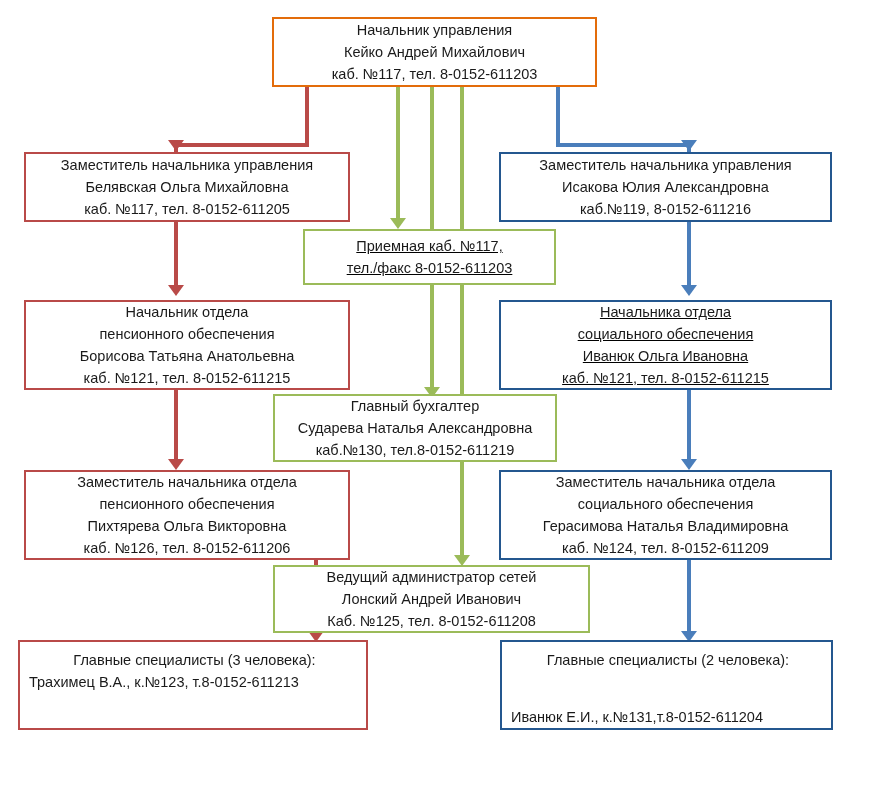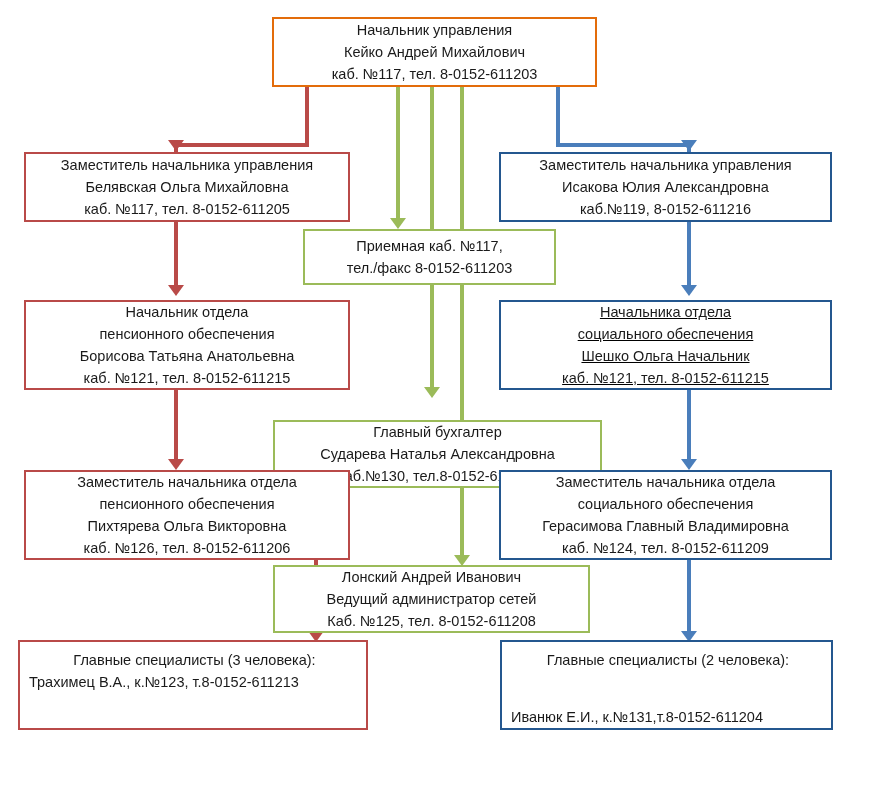--- a/index.html
+++ b/index.html
@@ -129,62 +129,62 @@
     <div class="ln">Белявская Ольга Михайловна</div>
     <div class="ln">каб. №117, тел. 8-0152-611205</div>
   </div>
 
   <div class="node c-blue" style="left:499px; top:152px; width:333px; height:70px;">
     <div class="ln">Заместитель начальника управления</div>
     <div class="ln">Исакова Юлия Александровна</div>
     <div class="ln">каб.№119, 8-0152-611216</div>
   </div>
 
-  <div class="node c-green" style="left:303px; top:229px; width:253px; height:56px;">
+  <div class="node c-green" style="left:303px; top:229px; width:253px; height:56px;text-decoration:underline;">
     <div class="ln">Приемная  каб. №117,</div>
     <div class="ln">тел./факс 8-0152-611203</div>
   </div>
 
   <div class="node c-red" style="left:24px; top:300px; width:326px; height:90px;text-align:right;">
     <div class="ln">Начальник отдела</div>
     <div class="ln">пенсионного обеспечения</div>
     <div class="ln">Борисова Татьяна Анатольевна</div>
     <div class="ln">каб. №121, тел. 8-0152-611215</div>
   </div>
 
   <div class="node c-blue" style="left:499px; top:300px; width:333px; height:90px;text-decoration:underline;">
     <div class="ln">Начальника отдела</div>
     <div class="ln">социального обеспечения</div>
-    <div class="ln">Шешко Ольга Начальник</div>
+    <div class="ln">Иванюк Ольга Ивановна</div>
     <div class="ln">каб. №121, тел. 8-0152-611215</div>
   </div>
 
-  <div class="node c-green" style="left:273px; top:420px; width:329px; height:68px;">
+  <div class="node c-green" style="left:273px; top:394px; width:284px; height:68px;">
     <div class="ln">Главный бухгалтер</div>
     <div class="ln">Сударева Наталья Александровна</div>
     <div class="ln">каб.№130, тел.8-0152-611219</div>
   </div>
 
   <div class="node c-red" style="left:24px; top:470px; width:326px; height:90px;">
     <div class="ln">Заместитель начальника отдела</div>
     <div class="ln">пенсионного обеспечения</div>
     <div class="ln">Пихтярева Ольга Викторовна</div>
     <div class="ln">каб. №126, тел. 8-0152-611206</div>
   </div>
 
   <div class="node c-blue" style="left:499px; top:470px; width:333px; height:90px;">
     <div class="ln">Заместитель начальника отдела</div>
     <div class="ln">социального обеспечения</div>
-    <div class="ln">Герасимова Главный Владимировна</div>
+    <div class="ln">Герасимова Наталья Владимировна</div>
     <div class="ln">каб. №124, тел. 8-0152-611209</div>
   </div>
 
   <div class="node c-green" style="left:273px; top:565px; width:317px; height:68px;">
+    <div class="ln">Ведущий администратор сетей</div>
     <div class="ln">Лонский Андрей Иванович</div>
-    <div class="ln">Ведущий администратор сетей</div>
     <div class="ln">Каб. №125, тел. 8-0152-611208</div>
   </div>
 
   <div class="node c-red leftalign" style="left:18px; top:640px; width:350px; height:90px;">
     <div class="ln hdr">Главные специалисты (3 человека):</div>
     <div class="ln">Трахимец В.А., к.№123, т.8-0152-611213</div>
   </div>
 
   <div class="node c-blue leftalign" style="left:500px; top:640px; width:333px; height:90px;justify-content:space-between;">
     <div class="ln hdr">Главные специалисты (2 человека):</div>

